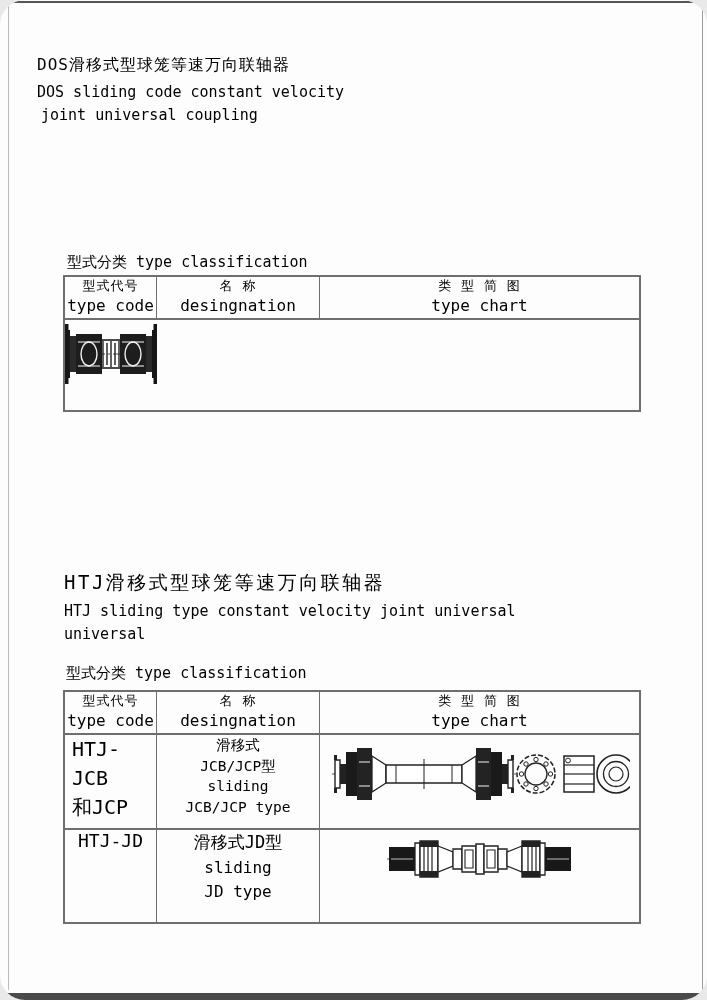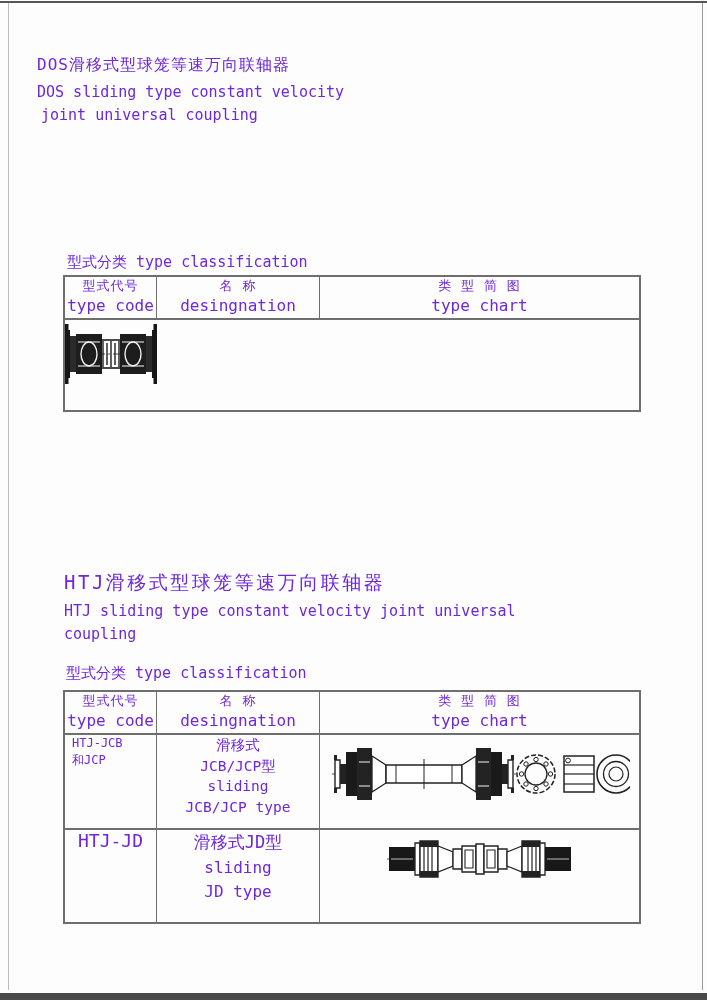--- a/index.html
+++ b/index.html
@@ -1,19 +1,19 @@
 <!DOCTYPE html>
 <html><head>
 <meta charset="utf-8">
 <style>
   html,body{margin:0;padding:0;background:#e9e9e9;}
   .page{
     position:relative;width:707px;height:1000px;background:#fdfdfd;
     font-family:"DejaVu Sans Mono","Liberation Mono",monospace;
-    color:#6d28d9;overflow:hidden;margin:0 auto;
+    color:#000000;overflow:hidden;margin:0 auto;border-radius:25px;
   }
   
   .top-border{position:absolute;top:1px;left:0;width:707px;height:2px;background:#565656;}
   .bottom-bar{position:absolute;bottom:0;left:0;width:707px;height:7px;background:#4a4a4a;}
   .left-border{position:absolute;left:8px;top:3px;bottom:10px;width:1px;background:#bcbcbc;}
   .right-border{position:absolute;right:4px;top:3px;bottom:10px;width:1px;background:#9a9a9a;}
 
   .h-zh{position:absolute;font-size:16px;letter-spacing:1px;white-space:nowrap;}
   .h-en{position:absolute;font-size:15px;white-space:nowrap;}
   .h-zh-big{position:absolute;font-size:19px;letter-spacing:2.5px;white-space:nowrap;}
@@ -26,35 +26,35 @@
        overflow:hidden;}
   .tbl .cell.last-col{border-right:none;}
   .tbl .cell.last-row{border-bottom:none;}
   .hdr-zh{font-size:13px;letter-spacing:1px;line-height:1.45;}
   .hdr-en{font-size:16px;line-height:1.3;}
   .code-text{font-size:18px;}
   .name-zh{font-size:17px;line-height:1.5;}
   .name-en{font-size:16px;line-height:1.5;}
   .name-sm{font-size:14.5px;line-height:1.42;}
   .code-left{align-items:flex-start !important;padding-left:7px;}
-  .code-left div{font-size:12px;line-height:1.45;}
+  .code-left div{font-size:20px;line-height:1.45;}
   svg{display:block;}
   .drawing line,.drawing rect,.drawing circle,.drawing polygon,.drawing path{vector-effect:non-scaling-stroke;}
 </style>
 </head>
 <body>
 
 <div class="page">
   <div class="top-border"></div>
   <div class="left-border"></div>
   <div class="right-border"></div>
   <div class="bottom-bar"></div>
 
   <div class="h-zh" style="left:37px;top:55px;">DOS滑移式型球笼等速万向联轴器</div>
-  <div class="h-en" style="left:37px;top:83px;">DOS sliding type constant velocity</div>
+  <div class="h-en" style="left:37px;top:83px;">DOS sliding code constant velocity</div>
   <div class="h-en" style="left:41px;top:106px;text-align:right;">joint universal coupling</div>
 
   <div class="class-label" style="left:67px;top:253px;">型式分类 type classification</div>
 
   <div class="tbl" style="top:275px;grid-template-rows:43px 90px;">
     <div class="cell">
       <div class="hdr-zh">型式代号</div>
       <div class="hdr-en">type code</div>
     </div>
     <div class="cell">
@@ -97,21 +97,21 @@
 
         <rect x="111" y="10" width="7" height="48" fill="#161616"></rect>
         <rect x="112.5" y="4" width="4" height="7" fill="#161616"></rect>
         <rect x="112.5" y="57" width="4" height="7" fill="#161616"></rect>
       </svg>
     </div>
   </div>
 
   <div class="h-zh-big" style="left:64px;top:570px;">HTJ滑移式型球笼等速万向联轴器</div>
   <div class="h-en" style="left:64px;top:602px;">HTJ sliding type constant velocity joint universal</div>
-  <div class="h-en" style="left:64px;top:625px;">coupling</div>
+  <div class="h-en" style="left:64px;top:625px;">universal</div>
 
   <div class="class-label" style="left:66px;top:664px;">型式分类 type classification</div>
 
   <div class="tbl" style="top:690px;grid-template-rows:43px 95px 92px;">
     <div class="cell">
       <div class="hdr-zh">型式代号</div>
       <div class="hdr-en">type code</div>
     </div>
     <div class="cell">
       <div class="hdr-zh">名  称</div>

